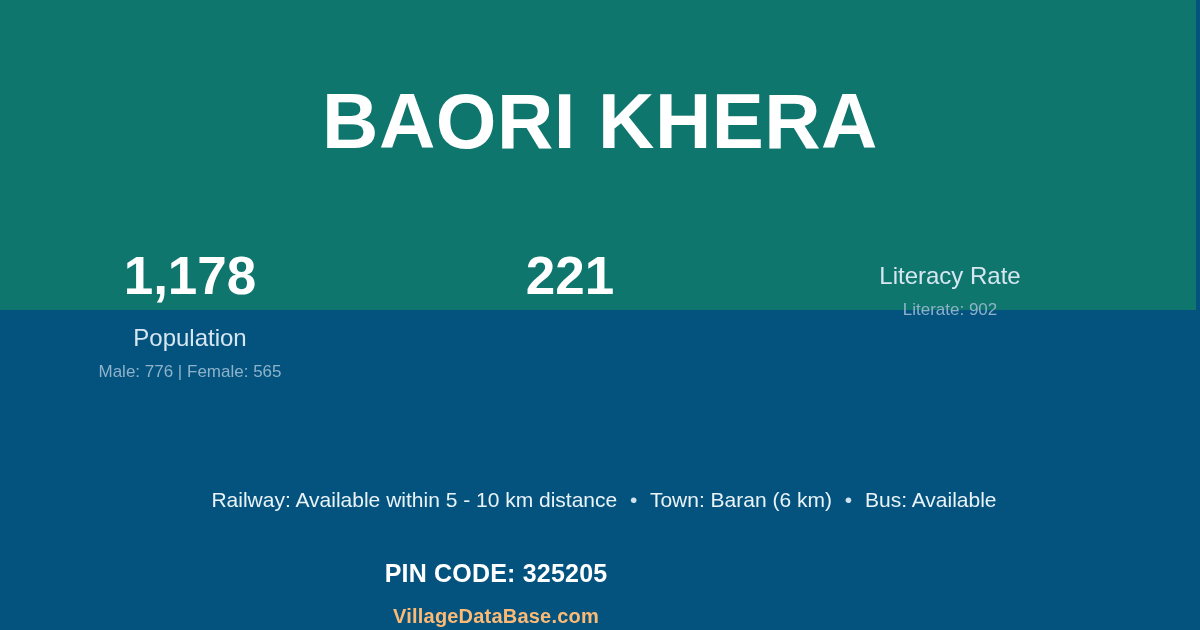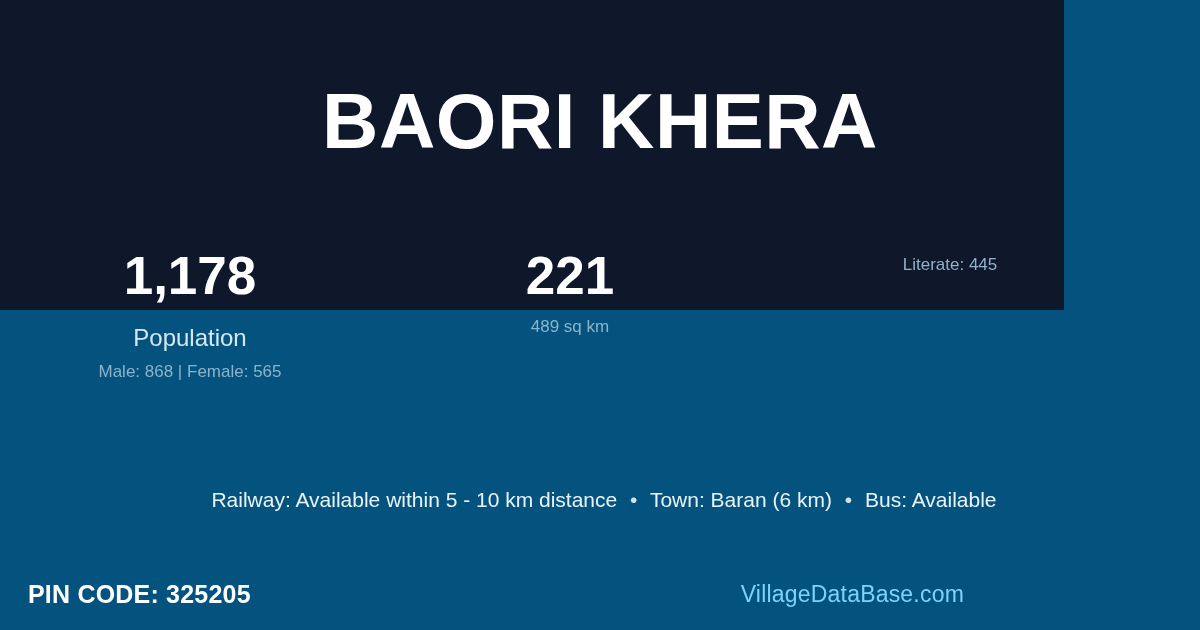--- a/index.html
+++ b/index.html
@@ -24,23 +24,23 @@
     height: 630px;
     background: #04537f;
     overflow: hidden;
   }
 
   
   .hero-band {
     position: absolute;
     left: 0;
     top: 0;
-    width: 1064px;
+    width: 1196px;
     height: 310px;
-    background: #0f172a;
+    background: #0f766e;
   }
 
   .hero-inner {
     position: absolute;
     left: 0;
     top: 0;
     width: 1200px;
     height: 310px;
   }
 
@@ -135,66 +135,67 @@
   .footer {
     position: absolute;
     left: 0;
     bottom: 0;
     width: 992px;
     height: 72px;
     display: flex;
     align-items: center;
     justify-content: space-between;
     padding: 0 28px;
+    flex-direction: column;
   }
 
   .pin-code {
     font-size: 25px;
     font-weight: 700;
     line-height: 30px;
     color: #ffffff;
     letter-spacing: 0.2px;
     white-space: nowrap;
   }
 
   .watermark {
-    font-size: 23px;
-    font-weight: 400;
+    font-size: 20px;
+    font-weight: 700;
     line-height: 28px;
-    color: #7dd3fc;
+    color: #fdba74;
     letter-spacing: 0.2px;
     white-space: nowrap;
   }
 </style>
 </head>
 <body>
 
 <div class="card">
 
   <div class="hero-band">
     <div class="hero-inner">
       <div class="village-title">BAORI KHERA</div>
     </div>
   </div>
 
   <div class="stats-row">
 
     <div class="stat-cell">
       <div class="stat-value">1,178</div>
       <div class="stat-label">Population</div>
-      <div class="stat-detail">Male: 868 | Female: 565</div>
+      <div class="stat-detail">Male: 776 | Female: 565</div>
     </div>
 
     <div class="stat-cell">
       <div class="stat-value">221</div>
-      <div class="stat-detail">489 sq km</div>
     </div>
 
     <div class="stat-cell">
-      <div class="stat-detail">Literate: 445</div>
+      <div class="stat-label">Literacy Rate</div>
+      <div class="stat-detail">Literate: 902</div>
     </div>
 
   </div>
 
   <div class="infra-line">
     <span>Railway: Available within 5 - 10 km distance</span>
     <span class="infra-sep">•</span>
     <span>Town: Baran (6 km)</span>
     <span class="infra-sep">•</span>
     <span>Bus: Available</span>

